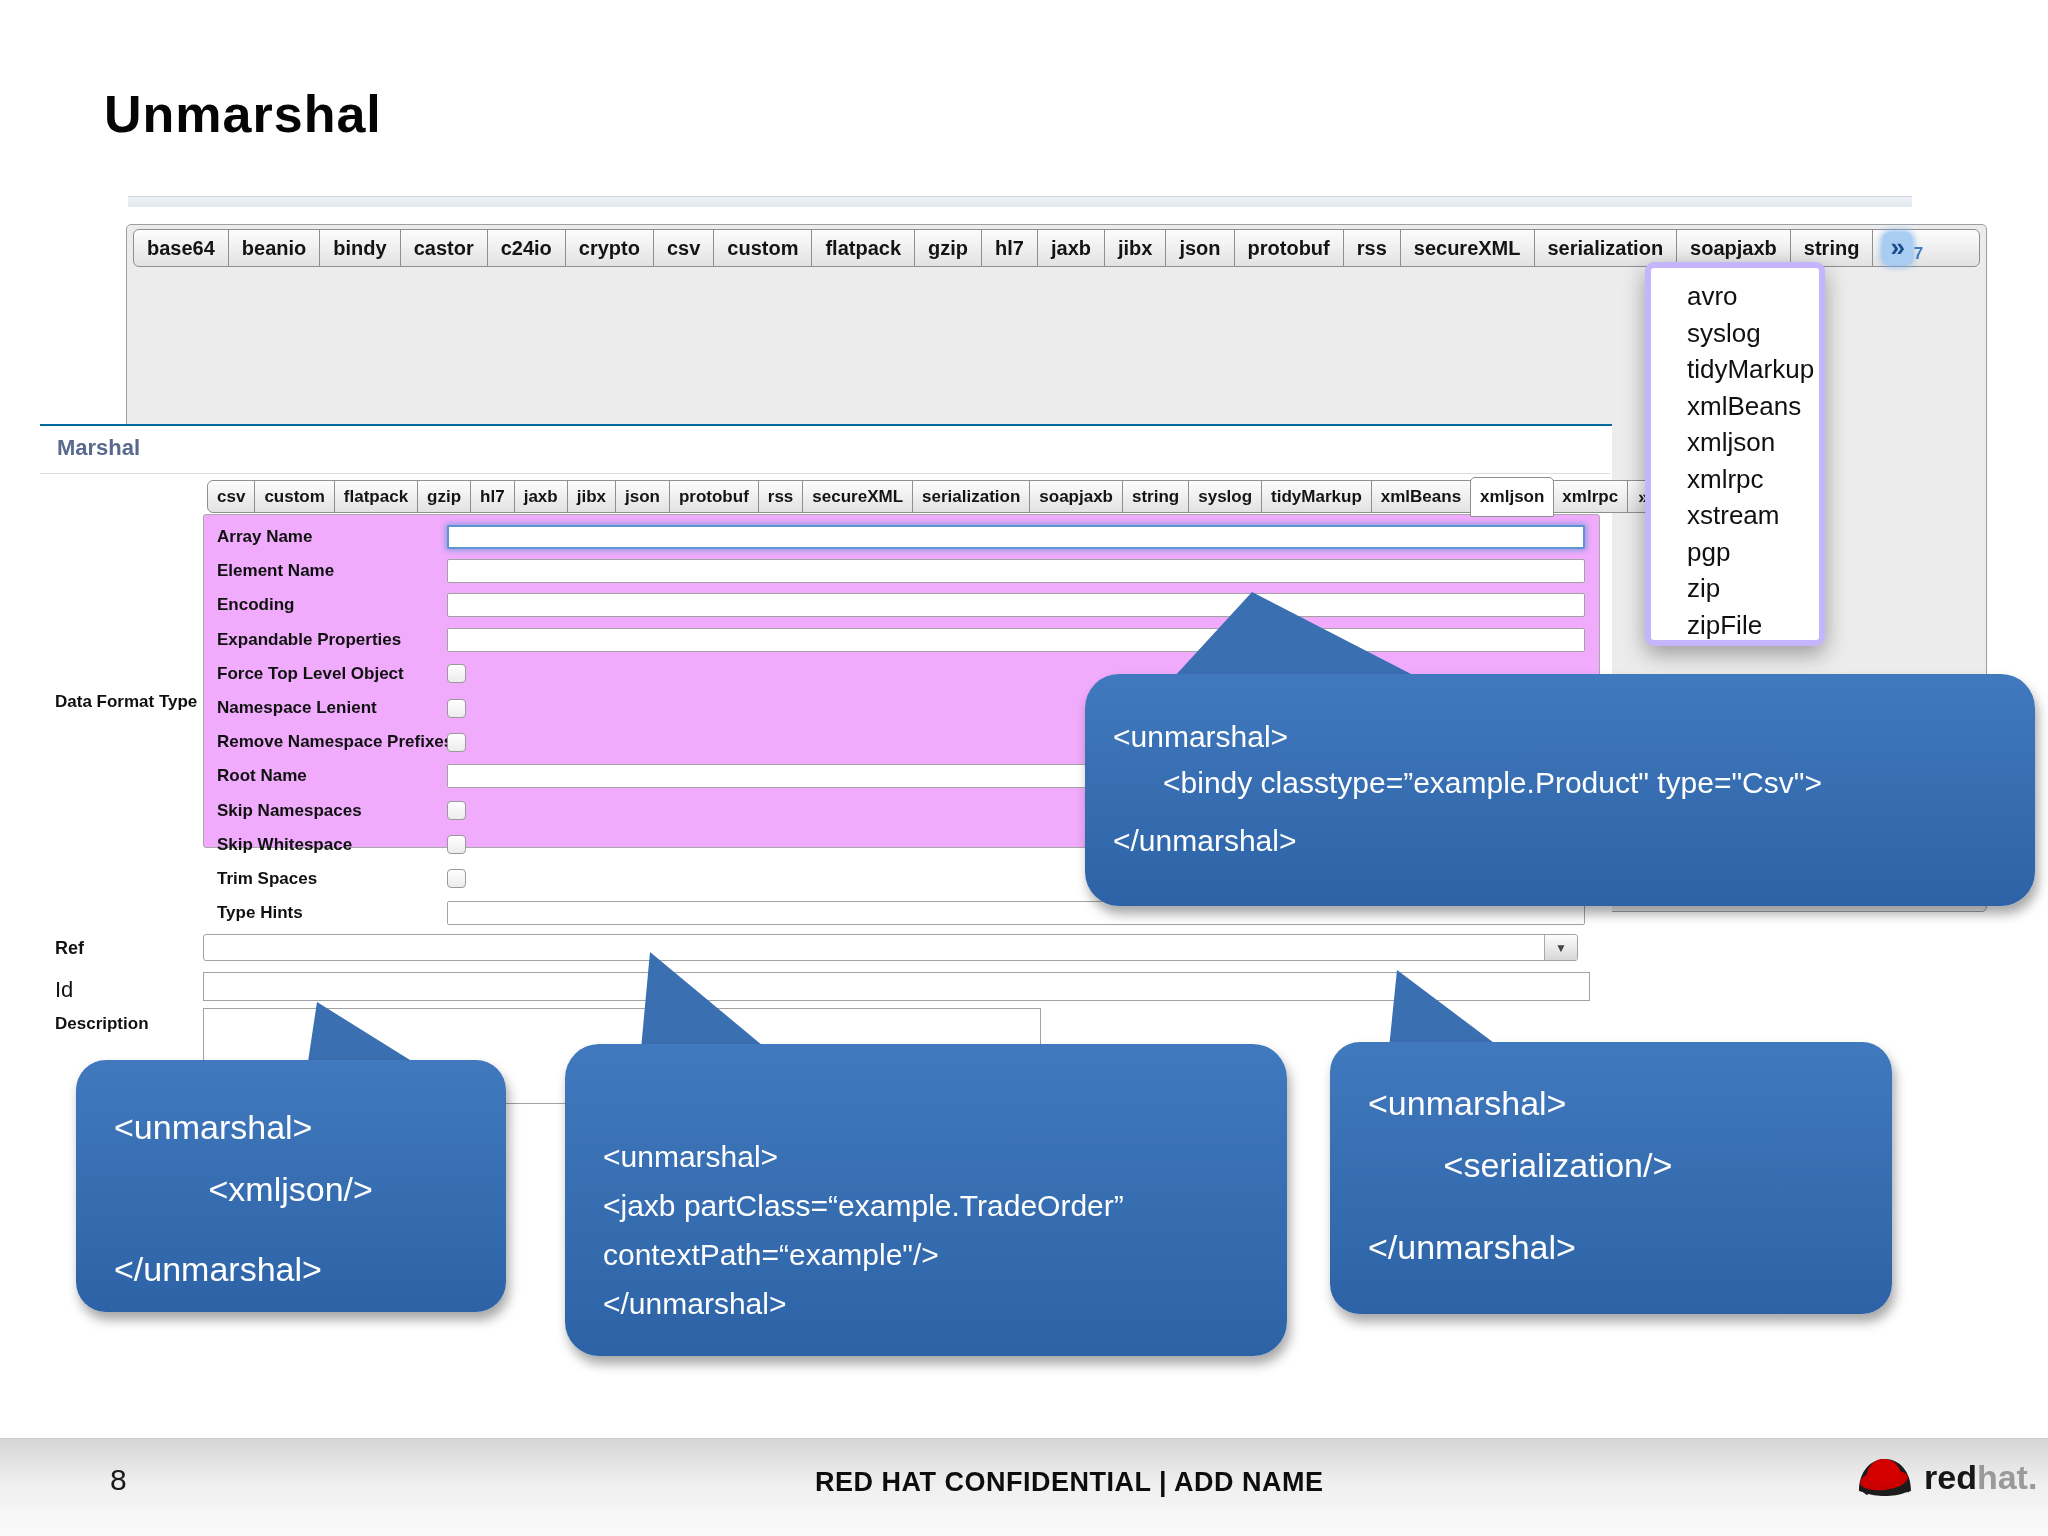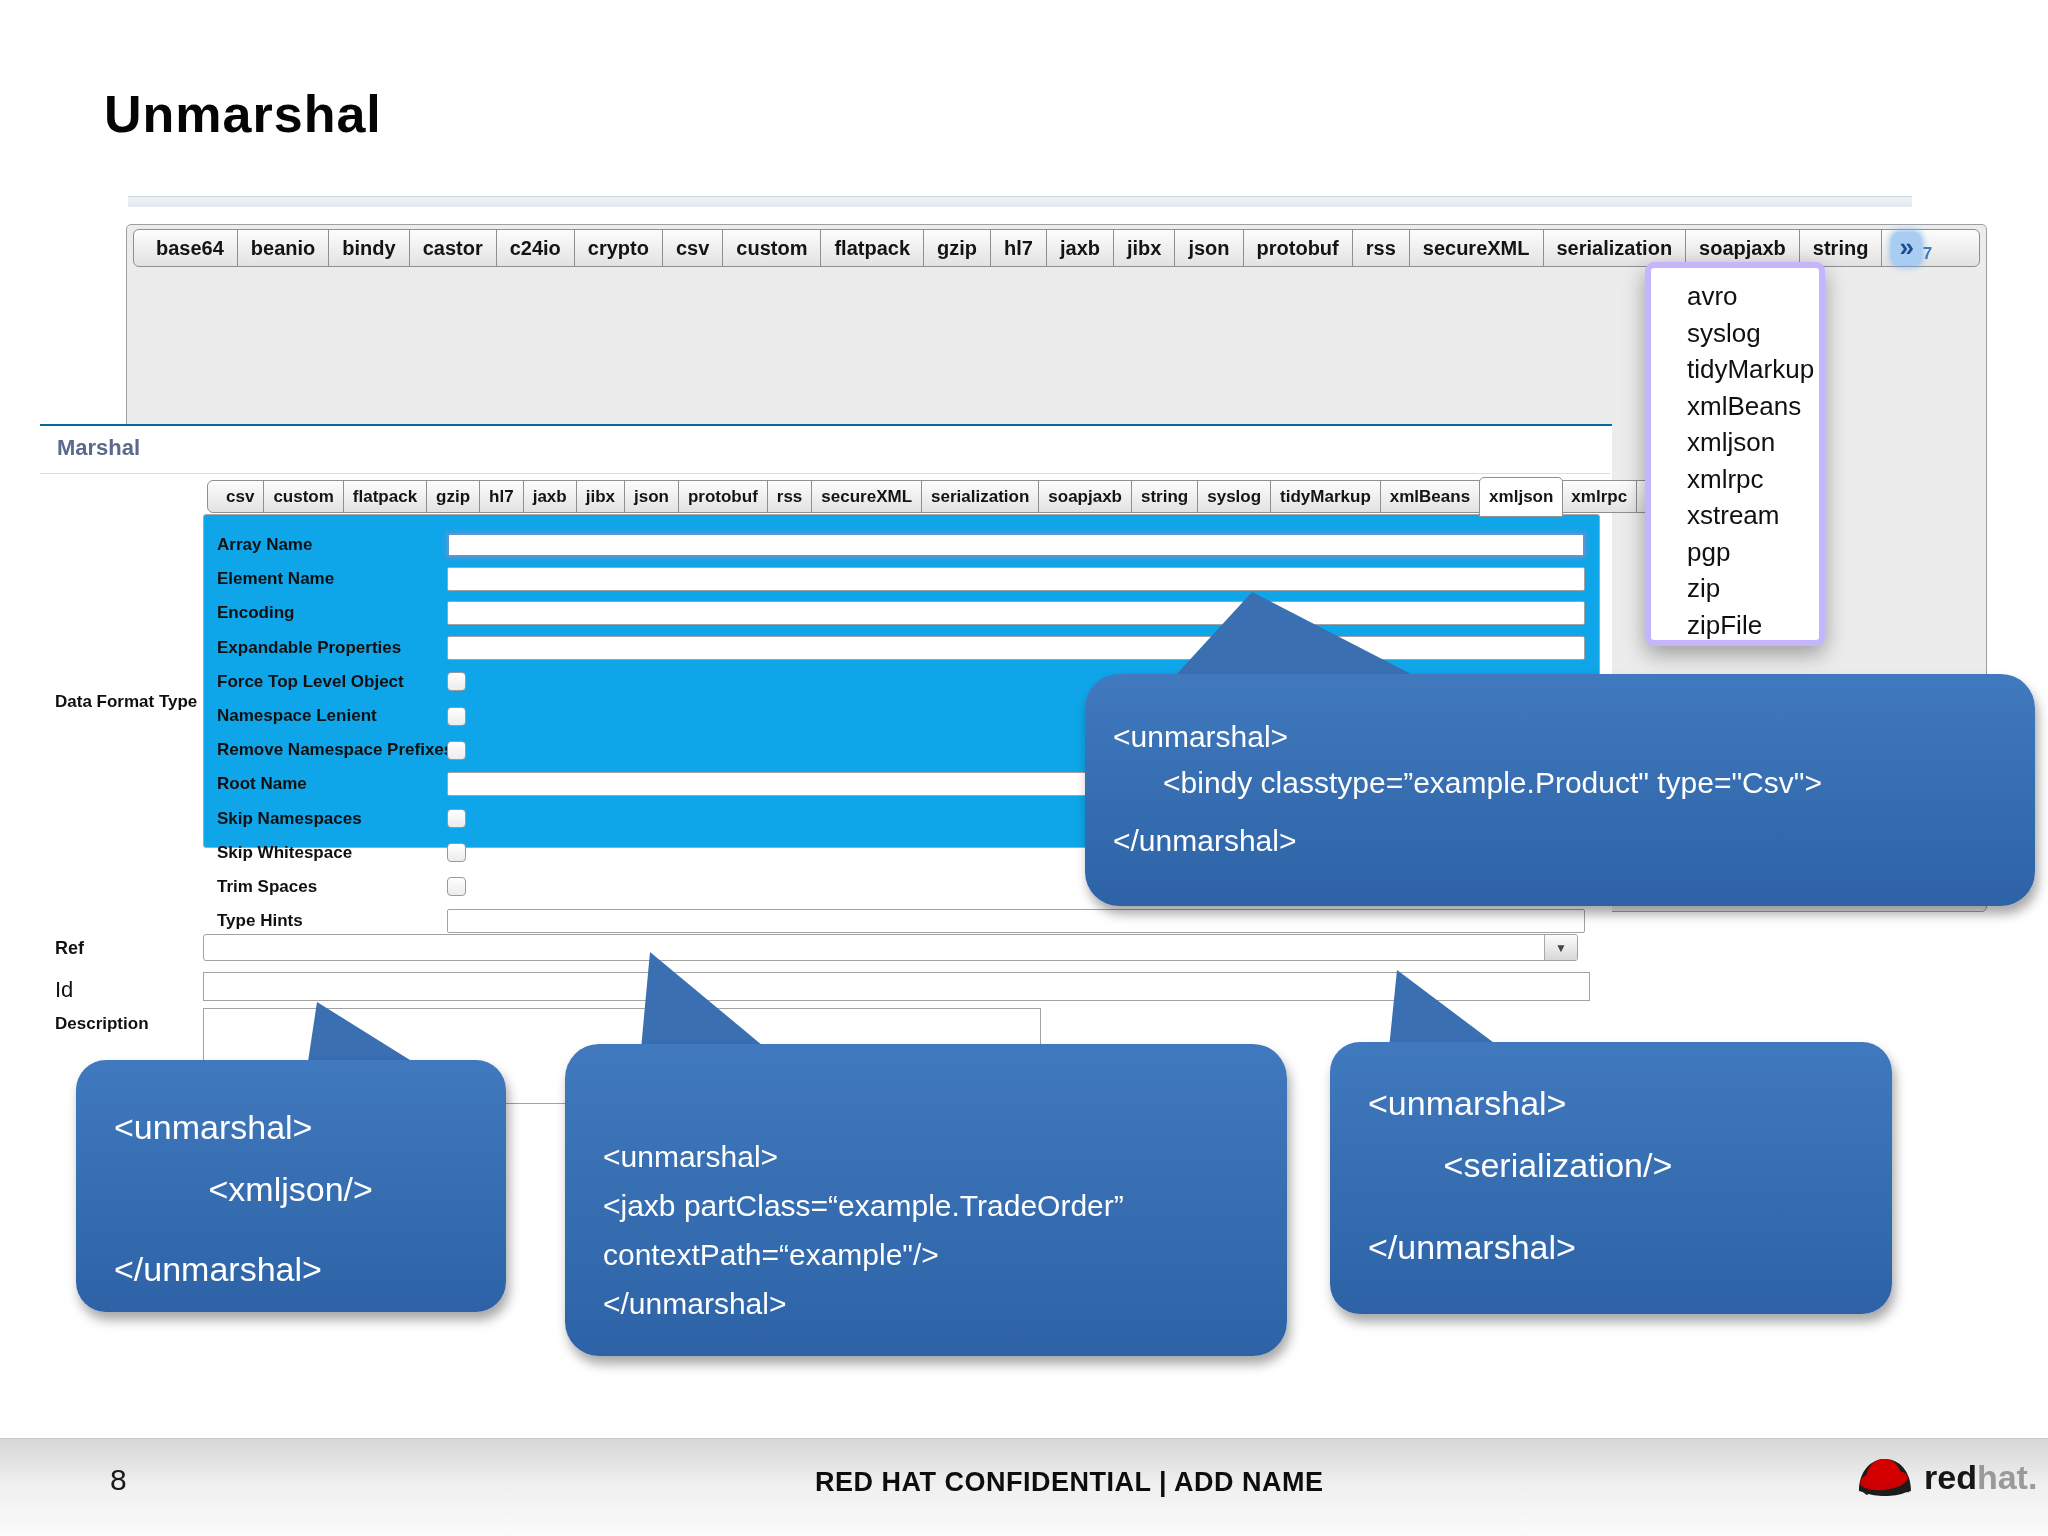--- a/index.html
+++ b/index.html
@@ -8,21 +8,21 @@
 
   
   .slide-title{position:absolute;left:104px;top:84px;font-size:52px;font-weight:700;color:#050505;letter-spacing:1px;}
   .title-rule{position:absolute;left:128px;top:196px;width:1784px;height:9px;
               background:linear-gradient(#f0f3f8,#e2e8f1);border-top:1px solid #ccd5e2;border-bottom:1px solid #e8ecf2;}
 
   
   .top-panel{position:absolute;left:126px;top:224px;width:1859px;height:686px;
              background:#ececec;border:1px solid #9aa0a6;border-radius:5px;z-index:0;}
   .tabstrip{position:absolute;display:flex;align-items:stretch;
-            background:linear-gradient(#fdfdfd,#e2e2e2);border:1px solid #8f8f8f;border-radius:6px;padding-left:9px;}
+            background:linear-gradient(#fdfdfd,#e2e2e2);border:1px solid #8f8f8f;border-radius:6px;}
   .tabstrip .tab{display:flex;align-items:center;padding:0 13px;border-right:1px solid #8f8f8f;
                  color:#141414;white-space:nowrap;cursor:default;}
   #top-tabs{left:6px;top:4px;height:36px;font-size:20px;font-weight:600;right:6px;}
   #top-tabs .chev{display:flex;align-items:center;padding:0 10px;}
   .chev-hl{background:#a9cdf2;border-radius:8px;padding:0 7px 2px;color:#1c4e8d;font-weight:700;font-size:26px;
            box-shadow:0 0 6px 2px rgba(120,175,235,.8);}
   .chev-sub{color:#3c7bc4;font-size:17px;font-weight:700;margin:12px 0 0 2px;}
 
   
   .dropdown{position:absolute;left:1645px;top:262px;width:180px;height:384px;background:#fff;
@@ -37,22 +37,22 @@
   .marshal-rule{position:absolute;left:0;top:47px;width:1570px;height:1px;background:#d9dde4;}
   #marshal-tabs{left:167px;top:54px;height:31px;font-size:17px;font-weight:600;}
   #marshal-tabs .tab{padding:0 9px;}
   #marshal-tabs .tab.active{position:relative;top:-4px;height:38px;background:#ffffff;
                             border:1px solid #8f8f8f;border-radius:5px 5px 0 0;margin:0 -1px;z-index:2;}
   #marshal-tabs .chev{display:flex;align-items:center;padding:0 10px;font-weight:700;}
   .chev-plain{font-size:19px;color:#222;}
   .chev-plain-sub{font-size:13px;color:#222;margin:9px 0 0 1px;}
 
   
-  .form-panel{position:absolute;left:163px;top:88px;width:1397px;height:334px;background:#0ea5e9;
-              border:1px solid #a8a8a8;border-radius:3px;box-sizing:border-box;padding-top:13px;}
+  .form-panel{position:absolute;left:163px;top:88px;width:1397px;height:334px;background:#f0abfc;
+              border:1px solid #a8a8a8;border-radius:3px;box-sizing:border-box;padding-top:5px;}
   .frow{display:flex;align-items:center;height:34.2px;}
   .flabel{width:230px;padding-left:13px;font-size:17px;font-weight:600;color:#101010;white-space:nowrap;}
   .ftext{width:1136px;height:22px;background:#fff;border:1px solid #a2a2a2;border-radius:2px;}
   .ftext.focused{border:2px solid #5f93d2;box-shadow:0 0 5px 2px rgba(95,150,215,.6);width:1134px;height:20px;}
   .fcheck{width:17px;height:17px;background:linear-gradient(#ffffff,#ececec);border:1px solid #999;border-radius:4px;}
   .dft-label{position:absolute;left:55px;top:692px;font-size:17px;font-weight:600;color:#101010;z-index:1;}
 
   .ref-label{position:absolute;left:15px;top:512px;font-size:18px;font-weight:600;}
   .id-label{position:absolute;left:15px;top:551px;font-size:22px;font-weight:400;}
   .desc-label{position:absolute;left:15px;top:588px;font-size:17px;font-weight:600;}

